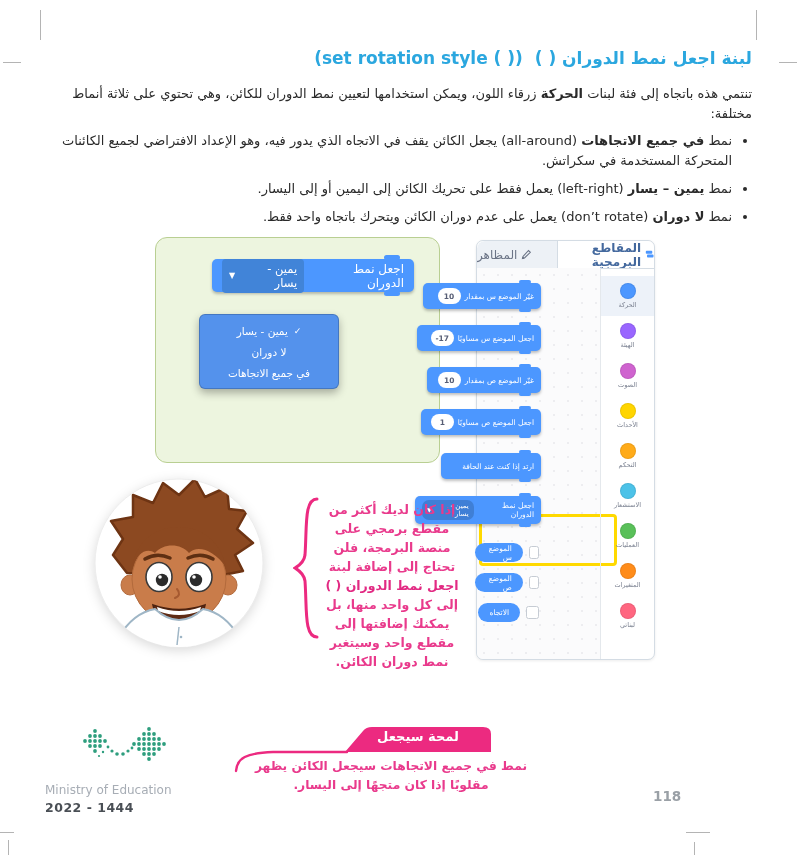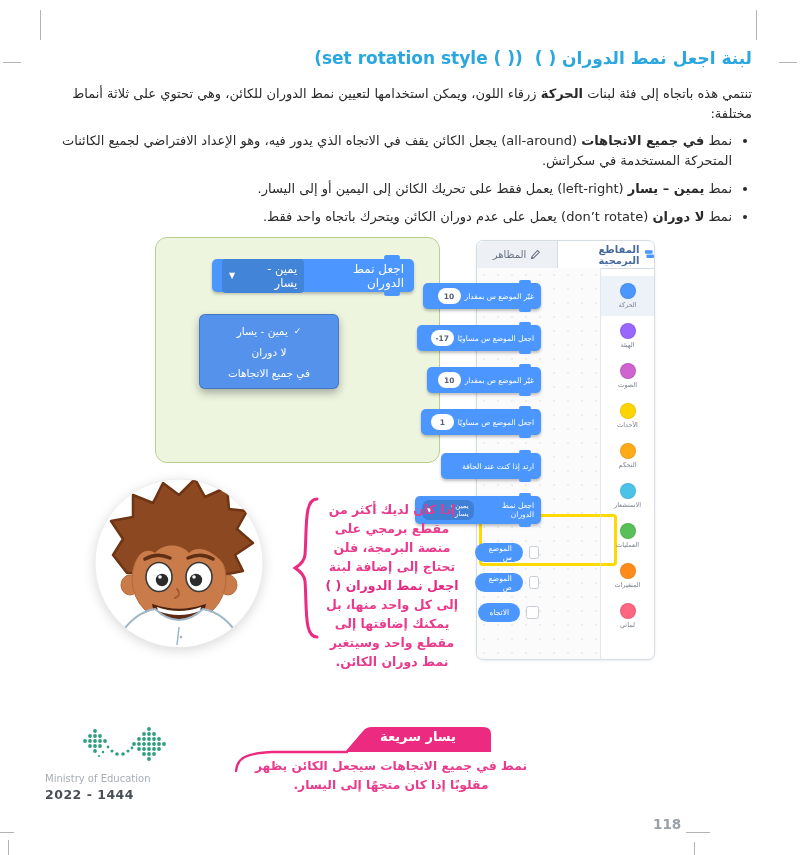--- a/index.html
+++ b/index.html
@@ -32,21 +32,21 @@
            border-radius:6px;box-shadow:0 4px 9px rgba(0,0,0,.3);padding:5px 0;direction:rtl;}
   .menu-item{color:#fff;font-size:10.5px;height:21px;display:flex;align-items:center;justify-content:center;gap:6px;}
   .menu-check{font-size:9px;}
   #gb-caption{position:absolute;right:16px;left:12px;top:160px;direction:rtl;text-align:right;
               font-size:13px;line-height:1.6;color:#3a3a3a;}
   
   #panel{left:476px;top:240px;width:177px;height:418px;background:#fff;border:1px solid #d4dce4;
          border-radius:7px;box-shadow:0 1px 3px rgba(0,0,0,.08);}
   #tabs{position:absolute;top:0;left:0;right:0;height:27px;display:flex;flex-direction:row-reverse;
         border-bottom:1px solid #d4dce4;border-radius:7px 7px 0 0;overflow:hidden;}
-  .tab{display:flex;align-items:center;justify-content:center;gap:4px;font-size:10px;direction:rtl;}
+  .tab{display:flex;align-items:center;justify-content:flex-end;gap:4px;font-size:12px;direction:rtl;}
   .tab.active{flex:1.2;background:#fff;color:#44699e;border-left:1px solid #d4dce4;font-weight:700;}
   .tab.inactive{flex:1;background:#edf1f6;color:#6b7486;border-top-left-radius:8px;}
   #cats{position:absolute;top:27px;bottom:0;right:0;width:54px;border-left:1px solid #e4e8ec;
         display:flex;flex-direction:column;align-items:center;padding-top:8px;box-sizing:border-box;
         border-radius:0 0 7px 0;}
   .cat{width:100%;height:40px;display:flex;flex-direction:column;align-items:center;justify-content:center;gap:2px;}
   .cat.active{background:#edf2f9;}
   .cat .dot{width:16px;height:16px;border-radius:50%;box-shadow:inset 0 0 0 1px rgba(0,0,0,.08);}
   .cat .cat-label{font-size:6.5px;color:#7a8090;direction:rtl;}
   #palette{position:absolute;top:27px;bottom:0;left:0;right:54px;background:#fbfbfc;border-radius:0 0 0 7px;
@@ -72,23 +72,23 @@
   #callout .b{font-weight:800;color:#e22a83;}
   
   #qg-decor{left:233px;top:725px;}
   #qg-tab-label{left:352px;top:729px;width:132px;text-align:center;color:#fff;font-weight:700;
                 font-size:13px;direction:rtl;}
   #qg-text{left:243px;top:757px;width:296px;direction:rtl;text-align:center;color:#e93a8c;
            font-weight:700;font-size:12.3px;line-height:1.55;}
   
   #moe{left:45px;top:726px;width:170px;}
   #moe-ar{color:#1fa15d;font-weight:700;font-size:15px;direction:rtl;text-align:left;margin:2px 0 0 0;}
-  #moe-en{color:#a7adb5;font-size:10px;margin-top:1px;}
+  #moe-en{color:#a7adb5;font-size:12px;margin-top:11px;}
   #moe-years{color:#4a4f55;font-weight:700;font-size:12.5px;margin-top:3px;letter-spacing:.5px;}
-  #pagenum{left:653px;top:788px;color:#9aa0a6;font-weight:700;font-size:13.5px;margin-top:28px;}
+  #pagenum{left:653px;top:788px;color:#9aa0a6;font-weight:700;font-size:13.5px;}
 </style>
 </head>
 <body>
 
 <div class="mark" style="left:40px;top:10px;width:1px;height:30px;"></div>
 <div class="mark" style="left:3px;top:62px;width:18px;height:1px;"></div>
 <div class="mark" style="left:756px;top:10px;width:1px;height:30px;"></div>
 <div class="mark" style="left:779px;top:62px;width:18px;height:1px;"></div>
 <div class="mark" style="left:8px;top:840px;width:1px;height:15px;"></div>
 <div class="mark" style="left:0px;top:832px;width:14px;height:1px;"></div>
@@ -275,21 +275,21 @@
 <div id="callout" class="abs">
   <span>إذا كان لديك أكثر من مقطع برمجي على منصة البرمجة، فلن تحتاج إلى إضافة لبنة </span><span class="b">اجعل نمط الدوران ( )</span><span> إلى كل واحد منها، بل يمكنك إضافتها إلى مقطع واحد وسيتغير نمط دوران الكائن.</span>
 </div>
 
 <div id="qg-decor" class="abs">
   <svg width="330" height="50" viewBox="0 0 330 50">
     <path d="M3,46 C4,33 13,28 40,27 L114,27" fill="none" stroke="#ec2a80" stroke-width="2.4" stroke-linecap="round"></path>
     <path d="M112,27 L130,6 Q133,2 139,2 L250,2 Q258,2 258,9 L258,27 Z" fill="#ec2a80"></path>
   </svg>
 </div>
-<div id="qg-tab-label" class="abs">يسار سريعة</div>
+<div id="qg-tab-label" class="abs">لمحة سيجعل</div>
 <div id="qg-text" class="abs">نمط في جميع الاتجاهات سيجعل الكائن يظهر مقلوبًا إذا كان متجهًا إلى اليسار.</div>
 
 <div id="moe" class="abs">
   <svg width="160" height="42" viewBox="0 0 160 42">
     <g fill="#2e9e7e">
       <circle cx="50" cy="5" r="1.9"></circle>
       <circle cx="45" cy="10" r="1.9"></circle>
         <circle cx="50" cy="10" r="1.9"></circle>
         <circle cx="55" cy="10" r="1.9"></circle>
       <circle cx="40" cy="15" r="1.9"></circle>

